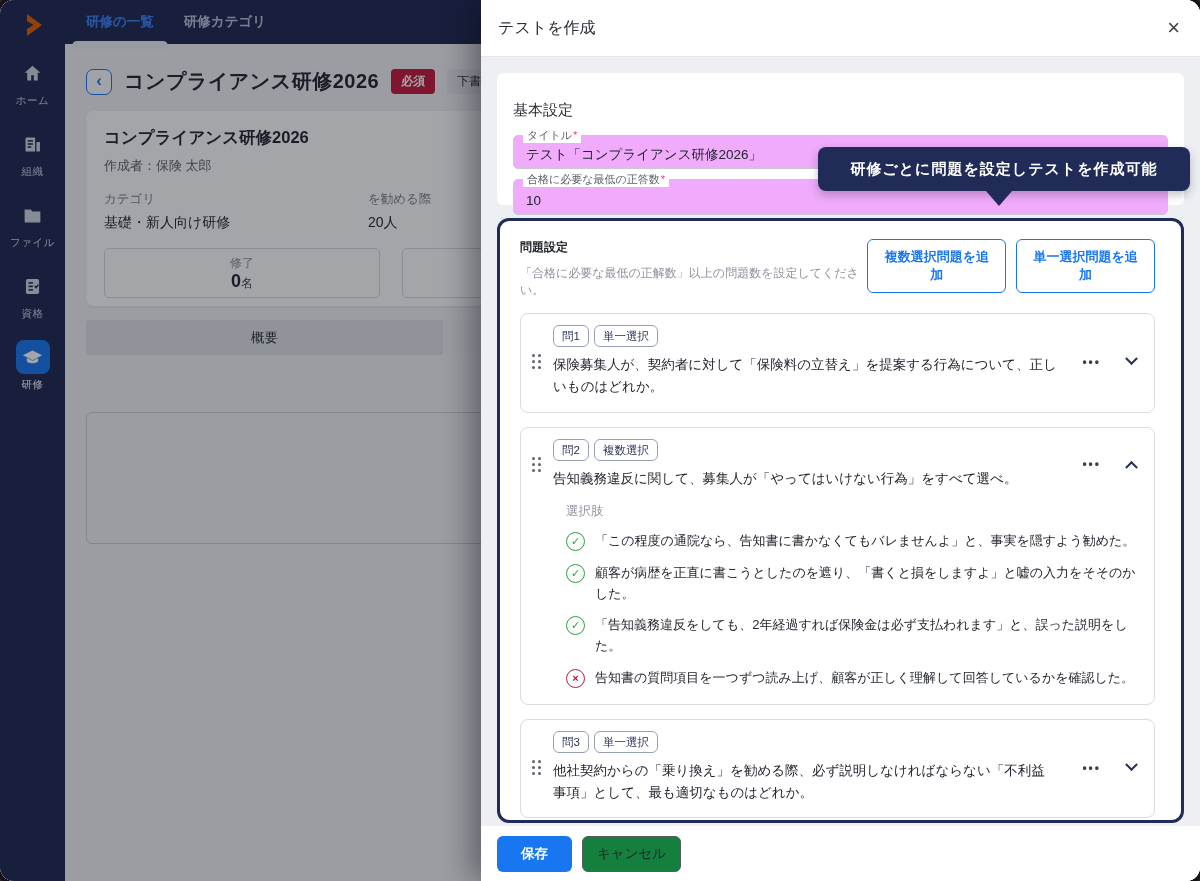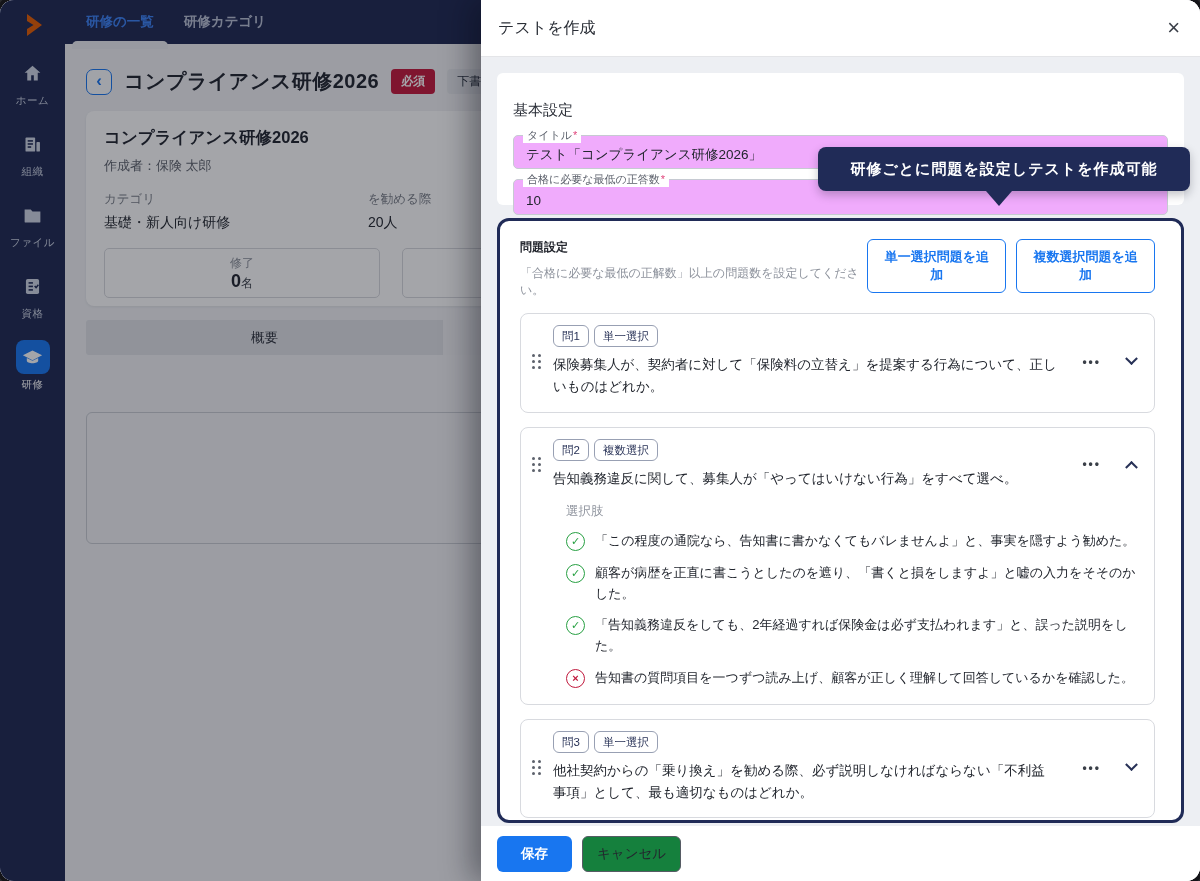--- a/index.html
+++ b/index.html
@@ -286,22 +286,22 @@
         <span class="callout-pointer"></span>
       </div>
 
       <div class="focus-box">
         <div class="qsec-head">
           <div>
             <div class="qsec-title">問題設定</div>
             <div class="qsec-hint">「合格に必要な最低の正解数」以上の問題数を設定してください。</div>
           </div>
           <div class="add-btns">
+            <button class="add-btn">複数選択問題を追加</button>
             <button class="add-btn">単一選択問題を追加</button>
-            <button class="add-btn">複数選択問題を追加</button>
           </div>
         </div>
 
         <div class="q-card">
           <div class="q-head">
             <span class="drag">
                 <i></i>
                 <i></i>
                 <i></i>
                 <i></i>

